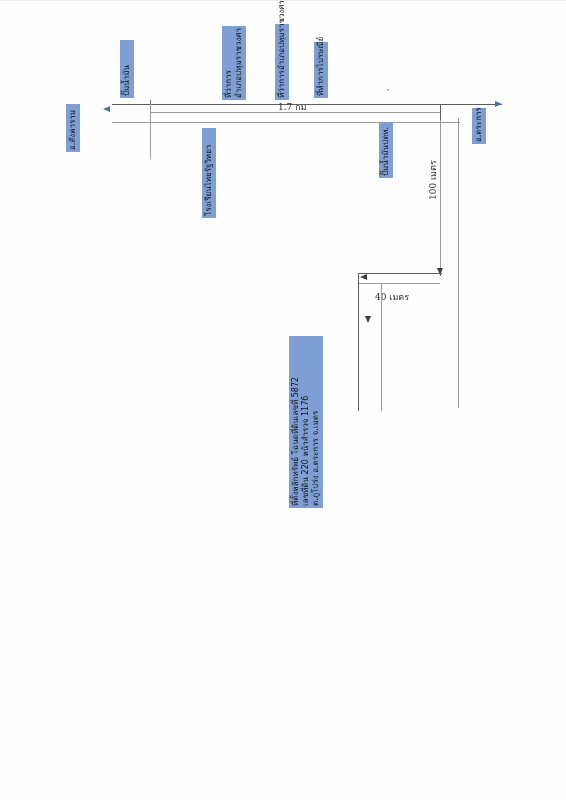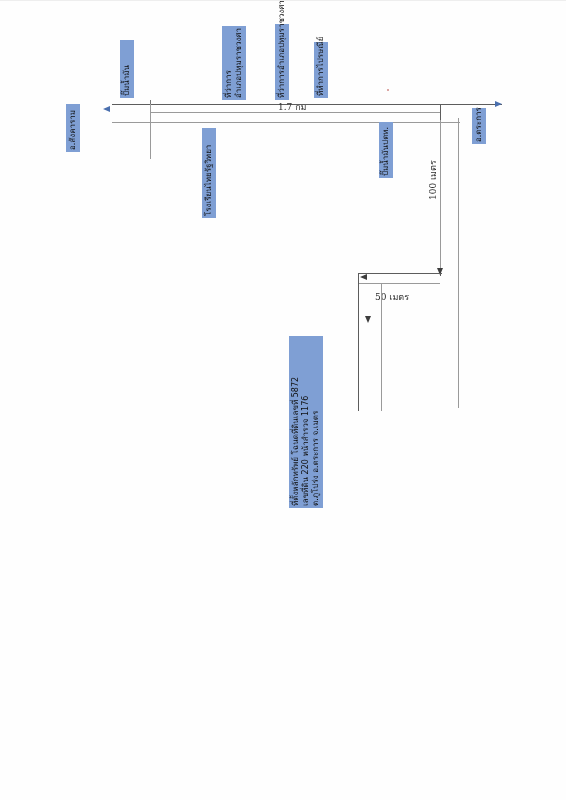--- a/index.html
+++ b/index.html
@@ -116,21 +116,21 @@
   <div class="vline light" style="left:458px;top:118px;height:290px;"></div>
 
   <div class="vline light" style="left:440px;top:120px;height:152px;"></div>
   <div class="arrow-d" style="left:436.5px;top:268px;"></div>
   <div class="dim rot" style="left:426px;top:200px;">100 เมตร</div>
 
   <div class="hline" style="left:358px;top:273px;width:84px;"></div>
   <div class="hline light" style="left:358px;top:283px;width:82px;"></div>
 
   <div class="arrow-l-dk" style="left:360px;top:274px;"></div>
-  <div class="dim" style="left:375px;top:290px;">50 เมตร</div>
+  <div class="dim" style="left:375px;top:290px;">40 เมตร</div>
 
   <div class="vline" style="left:358px;top:273px;height:138px;"></div>
   <div class="vline light" style="left:381px;top:283px;height:128px;"></div>
   <div class="arrow-d" style="left:364.5px;top:316px;"></div>
 
   <div class="lbl rot" style="left:120px;top:98px;width:58px;">
     <span class="ln">ปั๊มน้ำมัน</span>
   </div>
 
   <div class="lbl rot multi" style="left:222px;top:100px;width:74px;">

